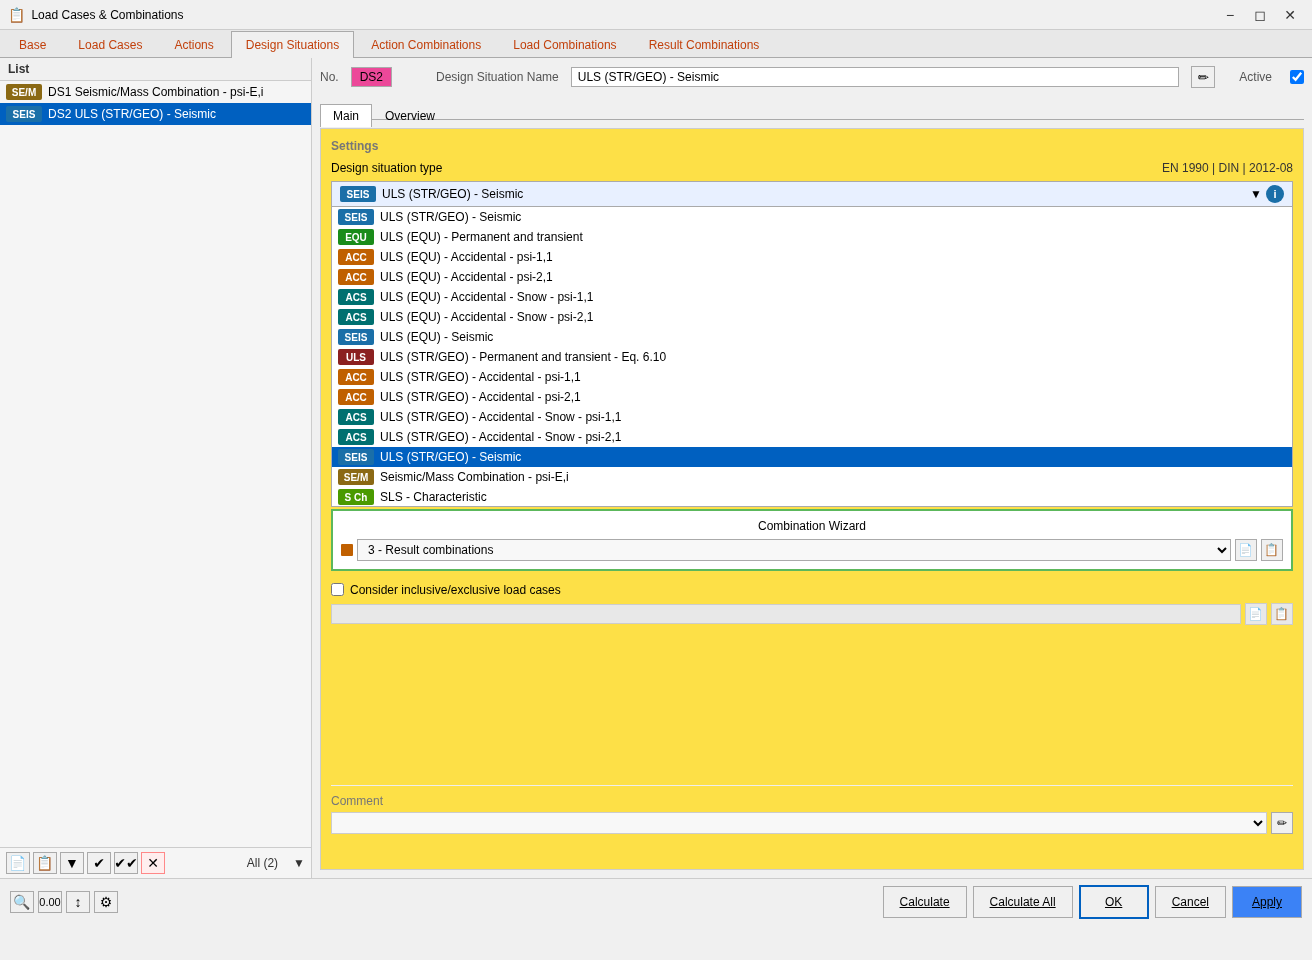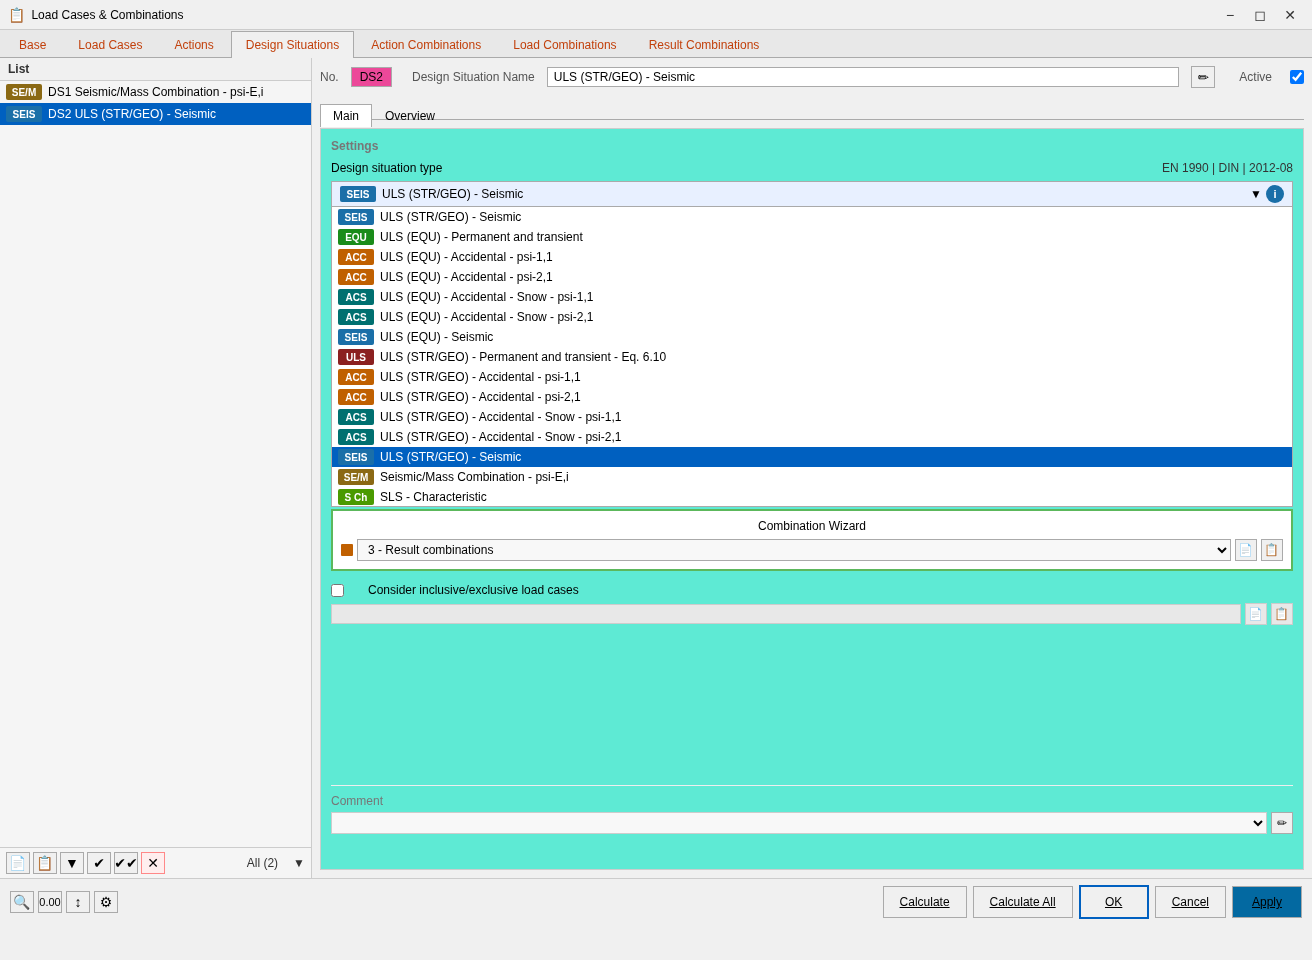--- a/index.html
+++ b/index.html
@@ -80,21 +80,21 @@
 
     
     .ds-header {
       display: flex; align-items: center; gap: 12px; margin-bottom: 8px;
     }
     .ds-no-label { font-size: 12px; color: #555; }
     .ds-no-value {
       background: #ec4899; border: 1px solid #aaa; padding: 2px 8px;
       font-size: 12px; min-width: 40px;
     }
-    .ds-name-label { font-size: 12px; color: #555; margin-left: 8px; }
+    .ds-name-label { font-size: 12px; color: #555; margin-left: 32px; }
     .ds-name-input {
       flex: 1; border: 1px solid #aaa; padding: 2px 6px; font-size: 12px;
       background: white;
     }
     .ds-edit-btn {
       width: 24px; height: 22px; border: 1px solid #aaa; background: #f0f0f0;
       cursor: pointer; display: flex; align-items: center; justify-content: center;
     }
     .active-label { font-size: 12px; color: #555; margin-left: 12px; }
     .active-checkbox { margin-left: 6px; width: 14px; height: 14px; }
@@ -104,21 +104,21 @@
       display: flex; border-bottom: 1px solid #aaa; margin-bottom: 8px;
     }
     .inner-tab {
       padding: 4px 12px; cursor: pointer; border: 1px solid transparent;
       border-bottom: none; font-size: 12px; position: relative; top: 8px;
     }
     .inner-tab.active { background: #fff; border-color: #aaa; border-bottom-color: #fff; }
 
     
     .content-area {
-      background: #5eead4; border: 1px solid #ccc; flex: 1;
+      background: #fde047; border: 1px solid #ccc; flex: 1;
       padding: 10px; overflow-y: auto; position: relative;
     }
 
     .settings-title { font-size: 12px; color: #777; margin-bottom: 8px; font-weight: bold; }
 
     .ds-type-row {
       display: flex; align-items: center; justify-content: space-between;
       margin-bottom: 6px;
     }
     .ds-type-label { font-size: 12px; }
@@ -188,21 +188,21 @@
       background: #f8f8f8;
     }
     .small-icon-btn {
       width: 22px; height: 22px; border: 1px solid #aaa; background: #f0f0f0;
       cursor: pointer; display: flex; align-items: center; justify-content: center;
       font-size: 12px;
     }
 
     
     .consider-row {
-      display: flex; align-items: center; gap: 24px; margin-top: 12px;
+      display: flex; gap: 6px; margin-top: 12px;
     }
     .consider-checkbox { width: 13px; height: 13px; }
     .consider-label { font-size: 12px; }
 
     
     .greyed-row {
       display: flex; align-items: center; gap: 4px; margin-top: 6px;
     }
     .greyed-input {
       flex: 1; border: 1px solid #ccc; padding: 2px 6px; font-size: 12px;
@@ -226,21 +226,21 @@
     }
     .bottom-left { display: flex; align-items: center; gap: 4px; margin-right: auto; }
     .bottom-btn {
       padding: 8px 16px; border: 1px solid #aaa; background: #f0f0f0;
       cursor: pointer; font-size: 12px; min-width: 70px; text-decoration: underline;
     }
     .bottom-btn.primary {
       background: #f0f0f0; border-color: #0060c0; border-width: 2px;
     }
     .bottom-btn.apply {
-      background: #0369a1;
+      background: #3b82f6;
     }
 
     
     ::-webkit-scrollbar { width: 8px; height: 8px; }
     ::-webkit-scrollbar-track { background: #f0f0f0; }
     ::-webkit-scrollbar-thumb { background: #bbb; border-radius: 4px; }
   </style>
 </head>
 <body>
 

